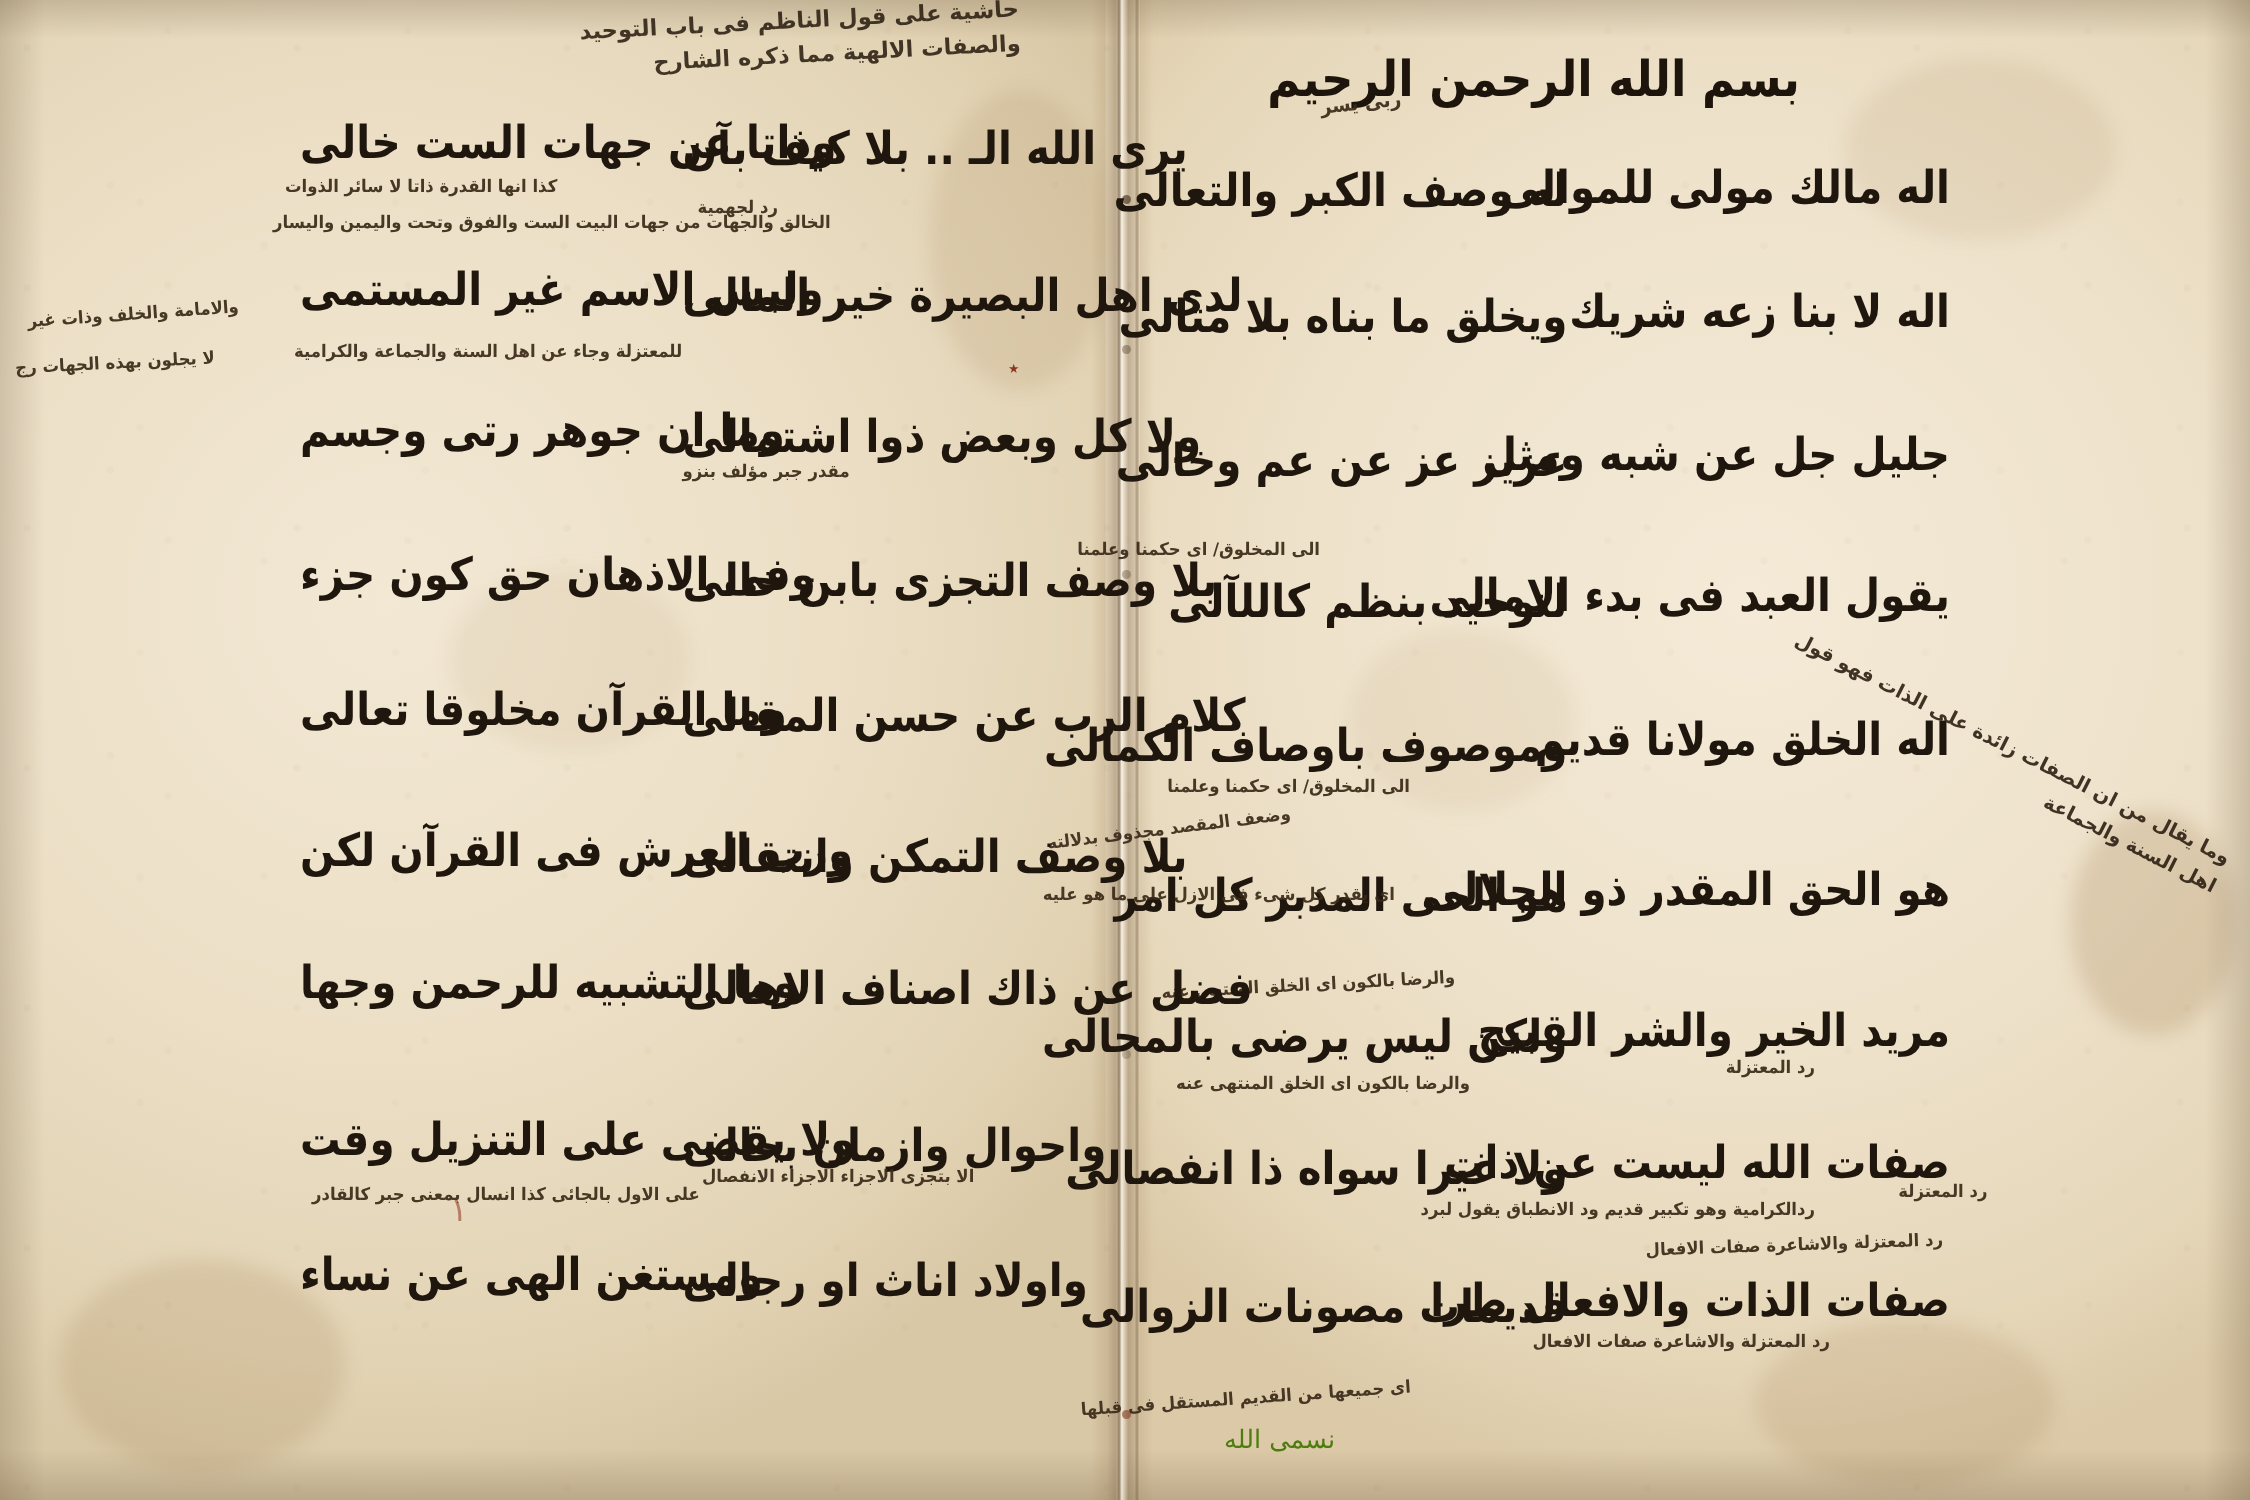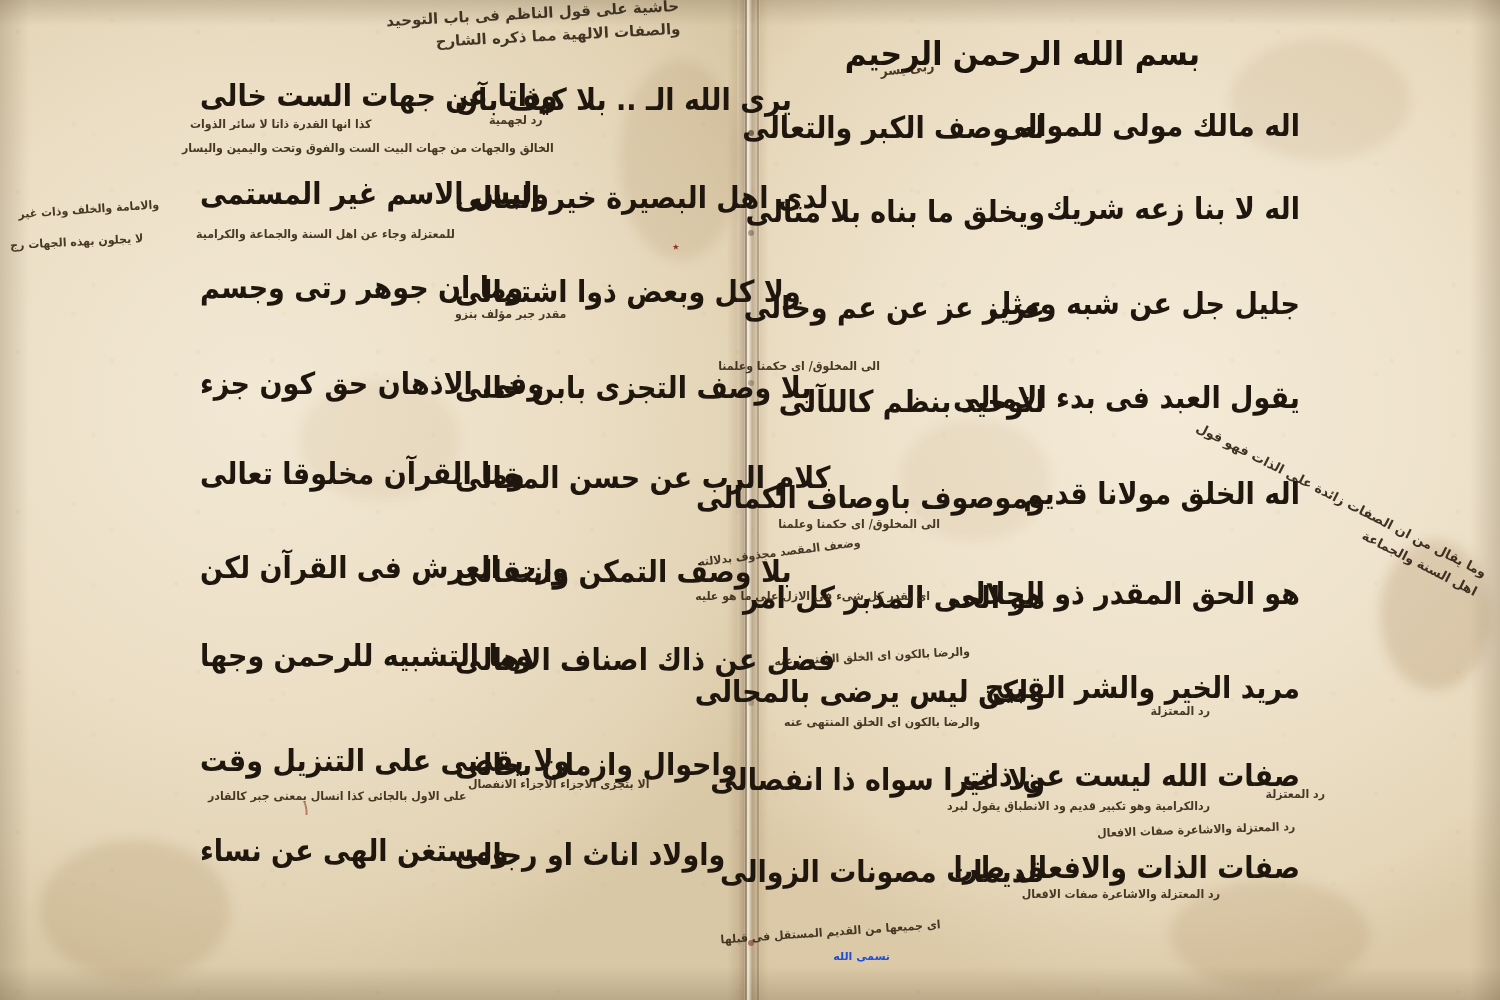--- a/index.html
+++ b/index.html
@@ -142,23 +142,23 @@
   .marginal {
     font-size: 13px;
     color: #2d2013;
     font-weight: 600;
     opacity: .9;
   }
   .diag {
     transform-origin: right top;
   }
   .colophon {
-    font-size: 11px;
-    font-weight: 700;
-    color: #1d4ed8;
+    font-size: 17px;
+    font-weight: 400;
+    color: #4d7c0f;
   }
   .top-scrawl {
     font-size: 15px;
     color: #2b1f12;
     font-weight: 600;
     opacity: .88;
   }
   .redmark {
     position: absolute;
     color: #8d3520;
@@ -240,21 +240,21 @@
   <div class="ms hemistich" style="right:455px;top:856px;">قديمات مصونات الزوالى</div>
   <div class="ms gloss sm" style="right:280px;top:888px;">رد المعتزلة والاشاعرة صفات الافعال</div>
   <div class="ms gloss sm" style="right:560px;top:918px;transform:rotate(-4deg) scaleY(1.05);">اى جميعها من القديم المستقل فى قبلها</div>
 
   <div class="ms colophon" style="right:610px;top:950px;">نسمى الله</div>
 
   <div class="ms top-scrawl" style="left:330px;top:4px;width:350px;white-space:normal;line-height:1.5;transform:rotate(-3deg);">حاشية على قول الناظم فى باب التوحيد والصفات الالهية مما ذكره الشارح</div>
 
   <div class="ms hemistich" style="left:200px;top:80px;">وذاتا عن جهات الست خالى</div>
   <div class="ms hemistich" style="left:455px;top:84px;">يرى الله الـ .. بلا كيف بآن</div>
-  <div class="ms gloss sm" style="left:465px;top:114px;margin-left:24px;">رد لجهمية</div>
+  <div class="ms gloss sm" style="left:465px;top:132px;">رد لجهمية</div>
   <div class="ms gloss sm" style="left:190px;top:118px;">كذا انها القدرة ذاتا لا سائر الذوات</div>
   <div class="ms gloss sm" style="left:182px;top:142px;">الخالق والجهات من جهات البيت الست والفوق وتحت واليمين واليسار</div>
 
   <div class="ms hemistich" style="left:200px;top:178px;">ولبس الاسم غير المستمى</div>
   <div class="ms hemistich" style="left:455px;top:182px;">لدى اهل البصيرة خير المالى</div>
   <div class="ms gloss sm" style="left:18px;top:198px;transform:rotate(-4deg) scaleY(1.05);">والامامة والخلف وذات غير</div>
   <div class="ms gloss sm" style="left:196px;top:228px;">للمعتزلة وجاء عن اهل السنة والجماعة والكرامية</div>
   <div class="ms gloss sm" style="left:10px;top:232px;transform:rotate(-3deg) scaleY(1.05);">لا يجلون بهذه الجهات رج</div>
 
   <div class="ms hemistich" style="left:200px;top:272px;">وما ان جوهر رتى وجسم</div>

